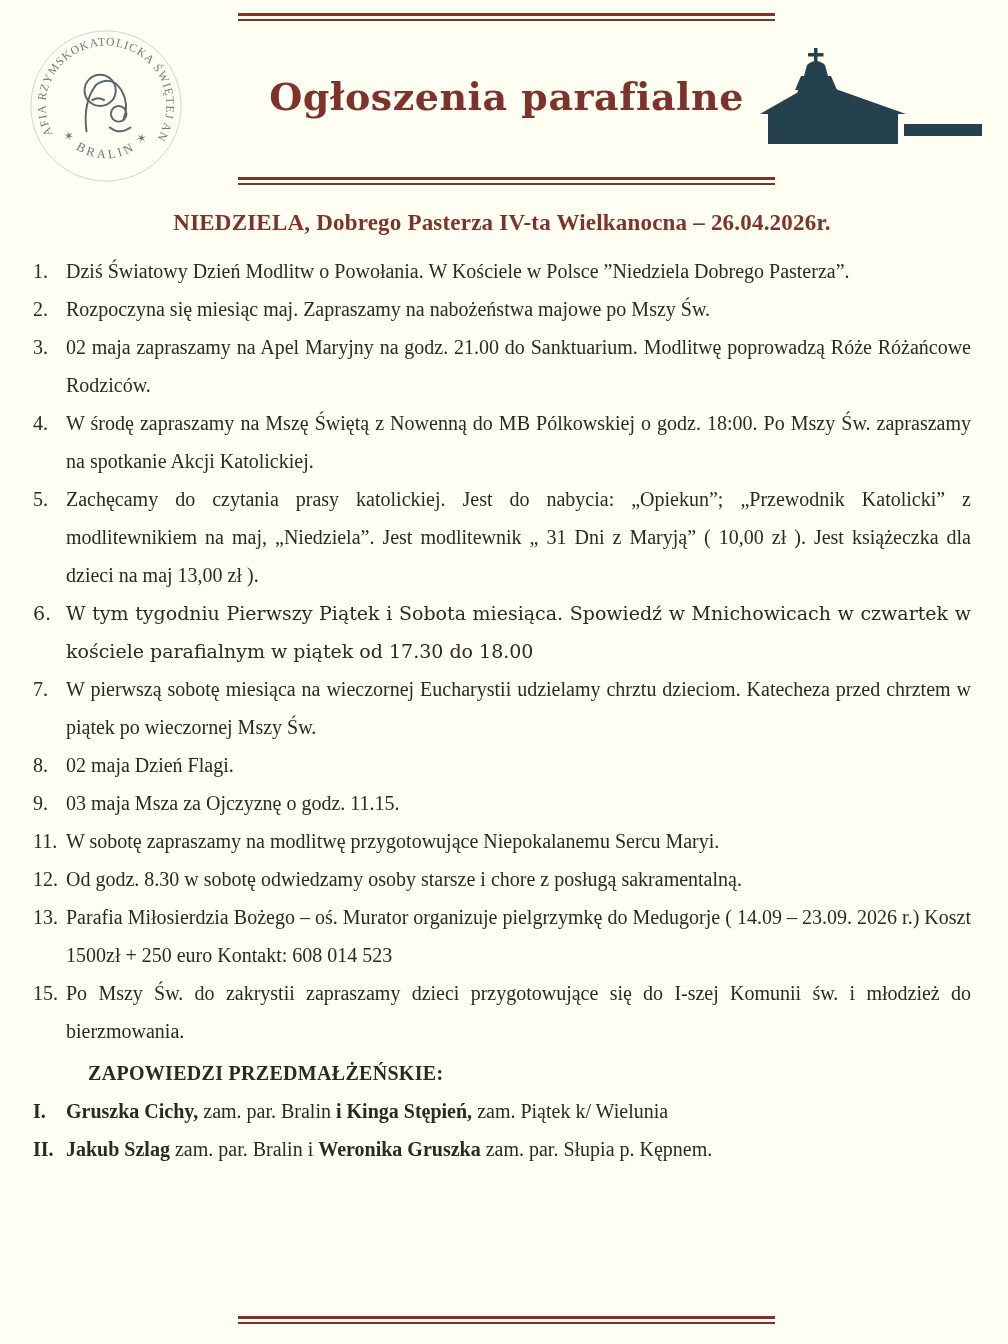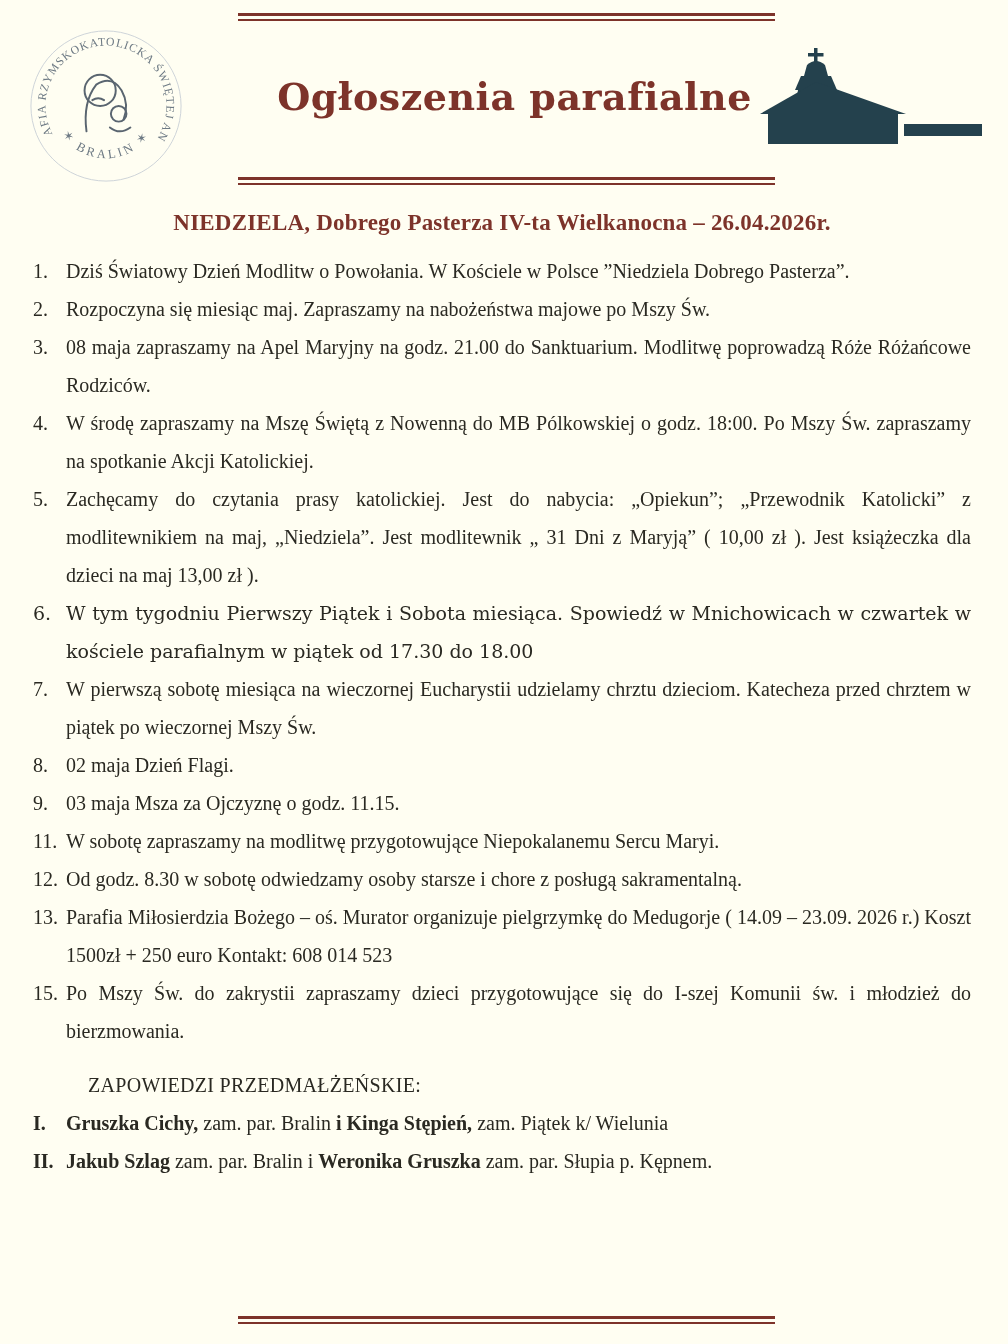--- a/index.html
+++ b/index.html
@@ -23,40 +23,40 @@
   .rule{
     border-top:3px solid var(--accent);
     border-bottom:2px solid var(--accent);
     height:8px;
   }
   .rule-top{position:absolute;left:238px;top:13px;width:537px;}
   .rule-mid{position:absolute;left:238px;top:177px;width:537px;}
   .rule-bottom{position:absolute;left:238px;top:1316px;width:537px;}
   .seal{position:absolute;left:28px;top:28px;width:156px;height:156px;}
   .masthead-title{
-    position:absolute;left:246px;top:74px;width:537px;
+    position:absolute;left:238px;top:74px;width:537px;
     text-align:center;
     font-family:"DejaVu Serif",serif;
     font-weight:700;font-size:38px;line-height:46px;
     color:var(--accent);letter-spacing:.5px;
   }
   .church{position:absolute;left:752px;top:48px;width:236px;height:112px;}
   .content{position:absolute;top:196px;left:0;right:7px;padding:0 30px 0 33px;}
   .doc-title{
     font-size:23px;font-weight:bold;color:var(--accent);
     text-align:center;line-height:38px;margin:8px 0 10px;letter-spacing:.2px;
   }
   .list{font-size:20px;line-height:38px;}
   .item{display:flex;}
   .item .num{flex:0 0 33px;width:33px;}
   .item .txt{flex:1;text-align:justify;}
   .item.alt{font-family:"DejaVu Serif",serif;font-size:19px;}
   .banns-heading{
-    font-weight:normal;padding-left:55px;
-    font-size:20px;line-height:38px;margin-top:16px;letter-spacing:.3px;
+    font-weight:bold;padding-left:55px;
+    font-size:20px;line-height:38px;margin-top:4px;letter-spacing:.3px;
   }
   .bann{display:flex;font-size:20px;line-height:38px;}
   .bann .num{flex:0 0 33px;width:33px;font-weight:bold;}
   .bann .txt{flex:1;}
   .bann b{font-weight:bold;}
 </style>
 </head>
 <body>
 
 <div class="page">
@@ -108,21 +108,21 @@
       <div class="item">
         <span class="num">1.</span>
         <div class="txt">Dziś Światowy Dzień Modlitw o Powołania. W Kościele w Polsce ”Niedziela Dobrego Pasterza”.</div>
       </div>
       <div class="item">
         <span class="num">2.</span>
         <div class="txt">Rozpoczyna się miesiąc maj. Zapraszamy na nabożeństwa majowe po Mszy Św.</div>
       </div>
       <div class="item">
         <span class="num">3.</span>
-        <div class="txt">08 maja zapraszamy na Apel Maryjny na godz. 21.00 do Sanktuarium. Modlitwę poprowadzą Róże Różańcowe Rodziców.</div>
+        <div class="txt">02 maja zapraszamy na Apel Maryjny na godz. 21.00 do Sanktuarium. Modlitwę poprowadzą Róże Różańcowe Rodziców.</div>
       </div>
       <div class="item">
         <span class="num">4.</span>
         <div class="txt">W środę zapraszamy na Mszę Świętą z Nowenną do MB Pólkowskiej o godz. 18:00. Po Mszy Św. zapraszamy na spotkanie Akcji Katolickiej.</div>
       </div>
       <div class="item">
         <span class="num">5.</span>
         <div class="txt">Zachęcamy do czytania prasy katolickiej. Jest do nabycia: „Opiekun”; „Przewodnik Katolicki” z modlitewnikiem na maj, „Niedziela”. Jest modlitewnik „ 31 Dni z Maryją” ( 10,00 zł ). Jest książeczka dla dzieci na maj 13,00 zł ).</div>
       </div>
       <div class="item alt">

